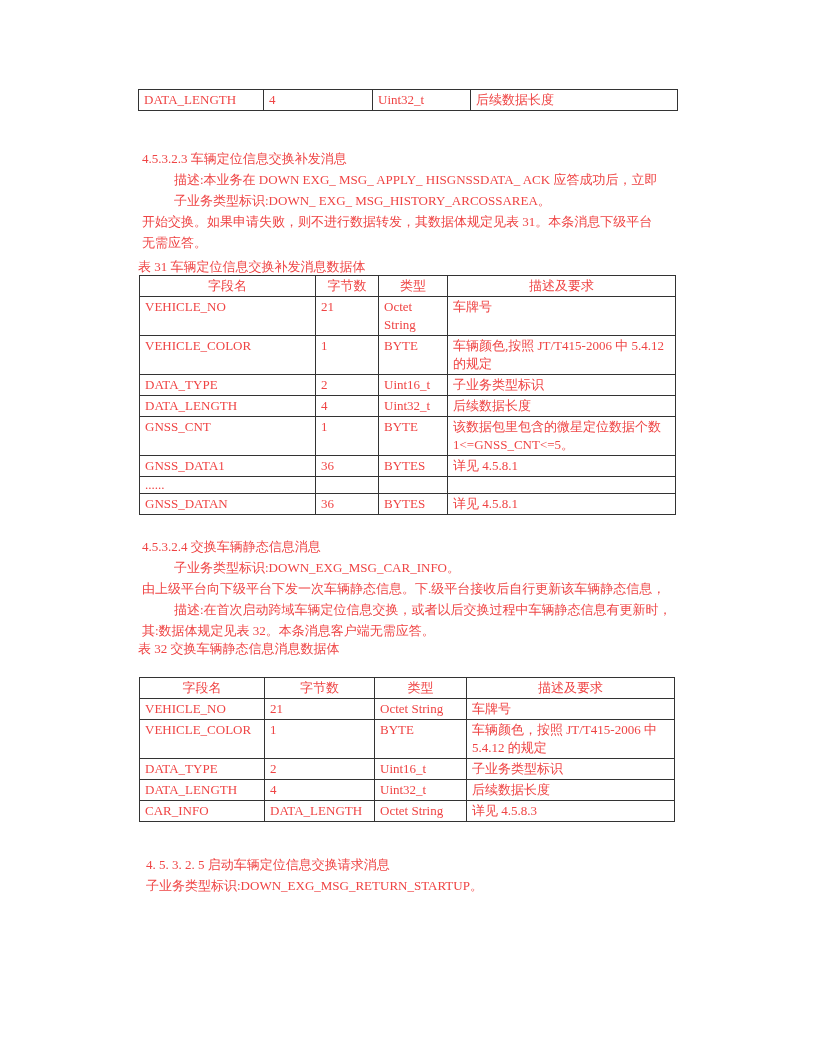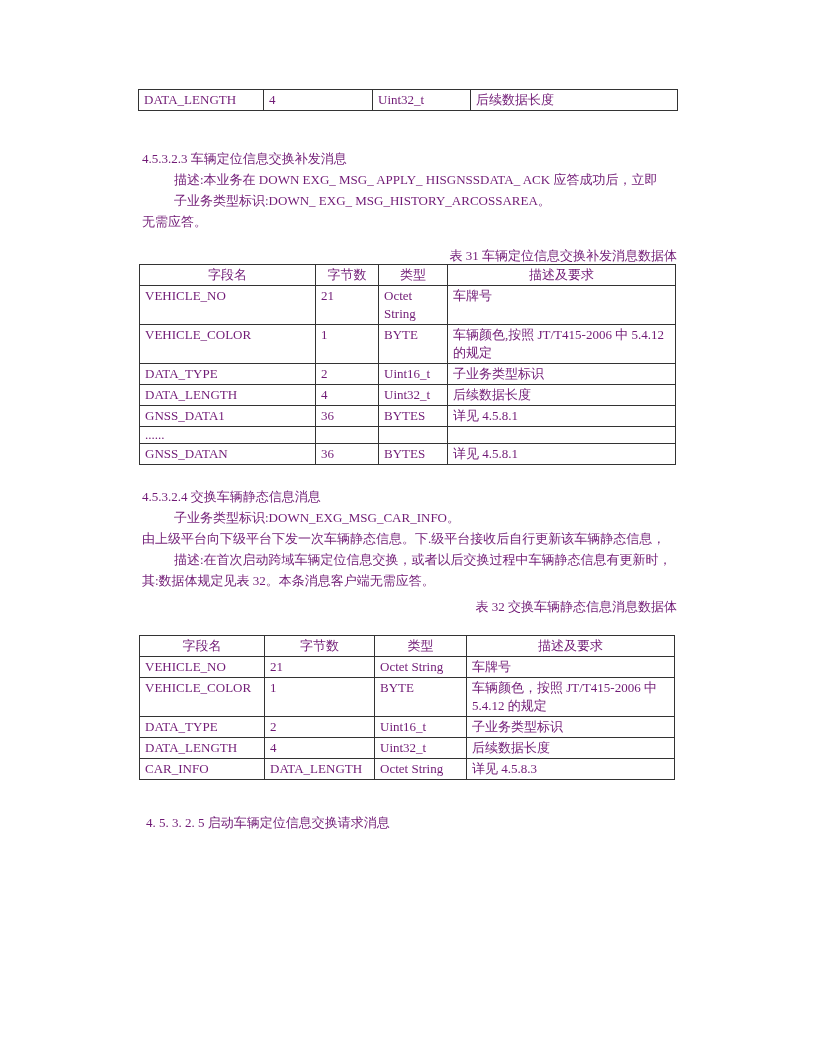--- a/index.html
+++ b/index.html
@@ -1,21 +1,21 @@
 <!DOCTYPE html>
 <html><head>
 <meta charset="utf-8">
 <style>
   html, body { margin: 0; padding: 0; background: #e8e8e8; }
   .page {
     position: relative;
     width: 816px; height: 1056px;
     margin: 0 auto;
     background: #ffffff;
-    color: #701a75;
+    color: #ef4444;
     font-family: "Liberation Serif", "DejaVu Serif", serif;
     font-size: 13px;
     overflow: hidden;
   }
   table.doc {
     border-collapse: collapse;
     table-layout: fixed;
   }
   table.doc td, table.doc th {
     border: 1px solid #333;
@@ -28,29 +28,29 @@
   }
   table.doc th { text-align: center; }
   table.doc td { text-align: left; }
   tr.short td { line-height: 14px; }
 
   .t-top  { margin: 89px 0 0 138px; width: 539px; }
   .t31    { margin: 0 0 0 139px;  width: 536px; }
   .t32    { margin: 20px 0 0 139px; width: 535px; }
 
   .sec { line-height: 21px; }
-  .sec1 { margin: 37px 0 16px 142px; }
-  .sec2 { margin: 21px 0 8px 142px; }
+  .sec1 { margin: 37px 0 6px 142px; }
+  .sec2 { margin: 21px 0 0 142px; }
   .sec3 { margin: 32px 13px 0 146px; }
   .line.indent { padding-left: 32px; }
 
   .caption {
     margin-left: 138px;
     width: 539px;
-    text-align: right;
+    text-align: left;
     line-height: 16px;
   }
 </style>
 </head>
 <body>
 
 <div class="page">
 
   <table class="doc t-top">
     <colgroup>
@@ -66,20 +66,21 @@
       <td>Uint32_t</td>
       <td>后续数据长度</td>
     </tr>
   </tbody>
     </table>
 
   <div class="sec sec1">
     <div class="heading">4.5.3.2.3 车辆定位信息交换补发消息</div>
     <div class="line indent">描述:本业务在 DOWN EXG_ MSG_ APPLY_ HISGNSSDATA_ ACK 应答成功后，立即</div>
     <div class="line indent">子业务类型标识:DOWN_ EXG_ MSG_HISTORY_ARCOSSAREA。</div>
+    <div class="line">开始交换。如果申请失败，则不进行数据转发，其数据体规定见表 31。本条消息下级平台</div>
     <div class="line">无需应答。</div>
   </div>
   <div class="caption">表 31 车辆定位信息交换补发消息数据体</div>
 
   <table class="doc t31">
     <colgroup>
         <col style="width:176px">
         <col style="width:63px">
         <col style="width:69px">
         <col style="width:228px">
@@ -109,20 +110,26 @@
       <td>Uint16_t</td>
       <td>子业务类型标识</td>
     </tr>
     <tr>
       <td>DATA_LENGTH</td>
       <td>4</td>
       <td>Uint32_t</td>
       <td>后续数据长度</td>
     </tr>
     <tr>
+      <td>GNSS_CNT</td>
+      <td>1</td>
+      <td>BYTE</td>
+      <td>该数据包里包含的微星定位数据个数 1&lt;=GNSS_CNT&lt;=5。</td>
+    </tr>
+    <tr>
       <td>GNSS_DATA1</td>
       <td>36</td>
       <td>BYTES</td>
       <td>详见 4.5.8.1</td>
     </tr>
     <tr class="short">
       <td>......</td>
       <td></td>
       <td></td>
       <td></td>
@@ -187,15 +194,16 @@
       <td>CAR_INFO</td>
       <td>DATA_LENGTH</td>
       <td>Octet String</td>
       <td>详见 4.5.8.3</td>
     </tr>
   </tbody>
     </table>
 
   <div class="sec sec3">
     <div class="heading">4. 5. 3. 2. 5 启动车辆定位信息交换请求消息</div>
+    <div class="line">子业务类型标识:DOWN_EXG_MSG_RETURN_STARTUP。</div>
   </div>
 
 </div>
 
 </body></html>

